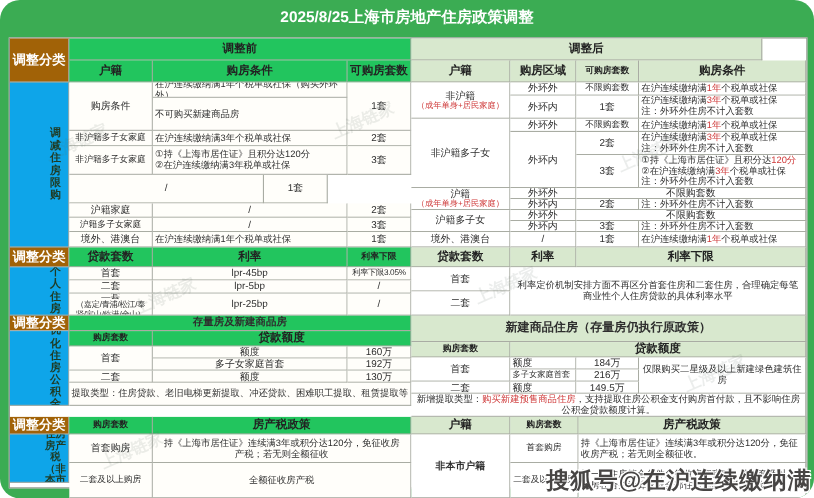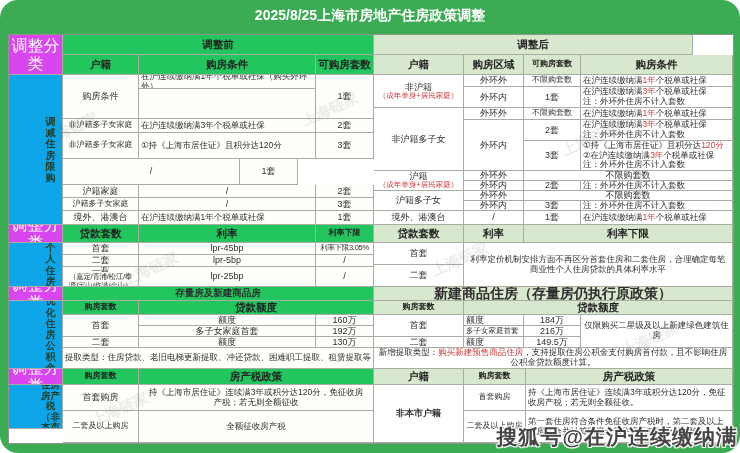--- a/index.html
+++ b/index.html
@@ -9,21 +9,21 @@
   .tbl{position:absolute;left:8px;top:34px;width:724px;height:408px;background:#ffffff;border:1px solid #8f948c;box-sizing:content-box;}
   .r{display:flex;flex-shrink:0;}
   .col{display:flex;flex-direction:column;flex-shrink:0;}
   .c{box-sizing:border-box;border-right:1px solid #a9aca3;border-bottom:1px solid #a9aca3;
      display:flex;flex-direction:column;align-items:center;justify-content:center;text-align:center;
      overflow:hidden;padding:0 2px;line-height:1.12;font-size:9px;color:#2e2e2e;flex-shrink:0;background:#fffefa;}
   .left{align-items:flex-start;text-align:left;}
   .hd{font-weight:bold;font-size:10.5px;color:#222;}
   .yel{background:#22c55e;}
   .grn{background:#d8e8ce;}
-  .gcell{background:#d946ef;color:#fff;font-weight:normal;font-size:16px;}
+  .gcell{background:#a16207;color:#fff;font-weight:bold;font-size:12px;}
   .lbl{background:#0ea5e9;color:#1f3b24;font-weight:bold;font-size:10px;padding-left:32px;}
   .red{color:#cf3a3a;}
   .redsub{color:#cf3a3a;font-size:7.5px;}
   .fs8{font-size:8px;}
   .fs85{font-size:8.5px;}
   .fs7{font-size:7.5px;letter-spacing:-0.3px;}
   .bold{font-weight:bold;}
   .w54{width:54px;}.w76{width:76px;}.w177{width:177px;}.w58{width:58px;}.w235{width:235px;}.w311{width:311px;}
   .w90{width:90px;}.w60{width:60px;}.w57{width:57px;}.w152{width:152px;}.w209{width:209px;}.w269{width:269px;}
   .w62{width:62px;}.w207{width:207px;}
@@ -53,33 +53,35 @@
         <div class="r">
           <div class="c yel hd w76" style="height:20px">户籍</div>
           <div class="c yel hd w177" style="height:20px">购房条件</div>
           <div class="c yel hd w58" style="height:20px">可购房套数</div>
         </div>
         <div class="r">
           <div class="c w76" style="height:44px">购房条件</div>
           <div class="col w177">
             <div class="c left fs85" style="width:177px;height:14px">在沪连续缴纳满1年个税单或社保（购买外环外）</div>
             <div class="c left fs85" style="width:177px;height:30px">
+              <span class="ln">不可购买新建商品房</span>
             </div>
           </div>
           <div class="c w58" style="height:44px">1套</div>
         </div>
         <div class="r">
           <div class="c w76 fs8" style="height:14px">非沪籍多子女家庭</div>
           <div class="c w177 left fs85" style="height:14px">在沪连续缴纳满3年个税单或社保</div>
           <div class="c w58" style="height:14px">2套</div>
         </div>
         <div class="r">
           <div class="c w76 fs8" style="height:26px">非沪籍多子女家庭</div>
           <div class="c w177 left fs85" style="height:26px">
             <span class="ln">①持《上海市居住证》且积分达120分</span>
+            <span class="ln">②在沪连续缴纳满3年税单或社保</span>
           </div>
           <div class="c w58" style="height:26px">3套</div>
         </div>
         <div class="r">
           <div class="c w177" style="height:26px">/</div>
           <div class="c w58" style="height:26px">1套</div>
         </div>
         <div class="r">
           <div class="c w76" style="height:13px">沪籍家庭</div>
           <div class="c w177" style="height:13px">/</div>
@@ -278,21 +280,21 @@
           </div>
         </div>
         <div class="r">
           <div class="c w76" style="height:11px">二套</div>
           <div class="c w177" style="height:11px">额度</div>
           <div class="c w58" style="height:11px">130万</div>
         </div>
         <div class="c fs85" style="width:311px;height:21px">提取类型：住房贷款、老旧电梯更新提取、冲还贷款、困难职工提取、租赁提取等</div>
       </div>
       <div class="col" style="width:359px">
-        <div class="c grn bold" style="width:359px;height:14px;font-size:14px">新建商品住房（存量房仍执行原政策）</div>
+        <div class="c grn bold" style="width:359px;height:24px;font-size:11px">新建商品住房（存量房仍执行原政策）</div>
         <div class="r">
           <div class="c grn hd w90 fs8 bold" style="height:14px">购房套数</div>
           <div class="c grn hd" style="width:269px;height:14px">贷款额度</div>
         </div>
         <div class="r">
           <div class="col w207">
             <div class="r">
               <div class="c w90 wbody" style="height:22px">首套</div>
               <div class="col flex1">
                 <div class="r">

